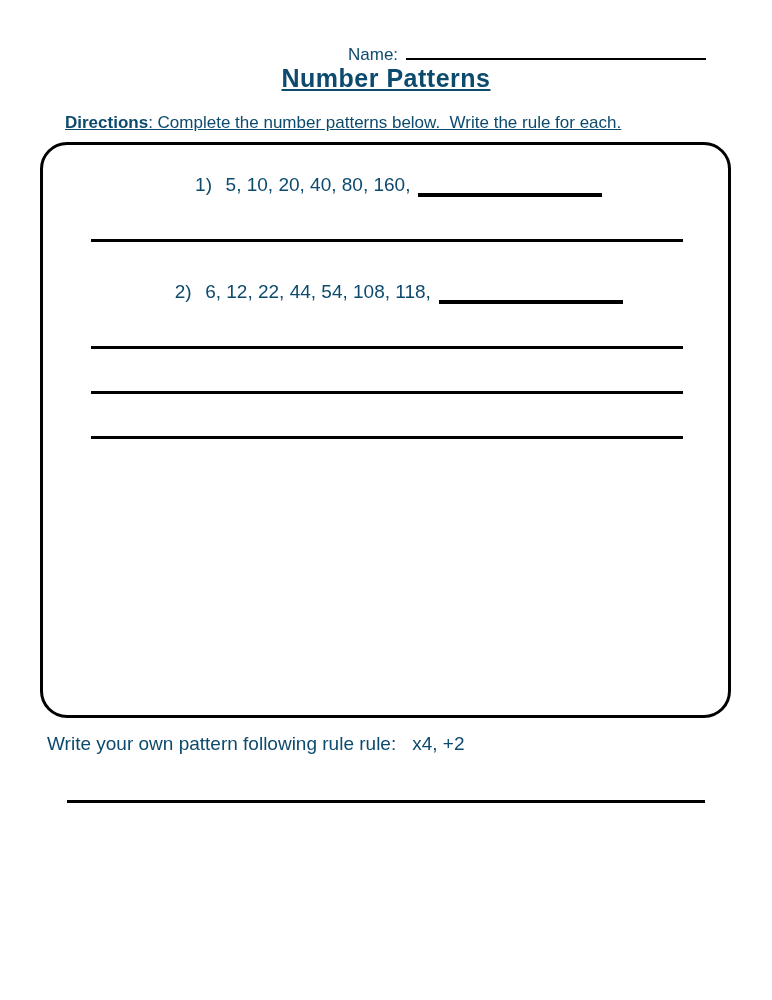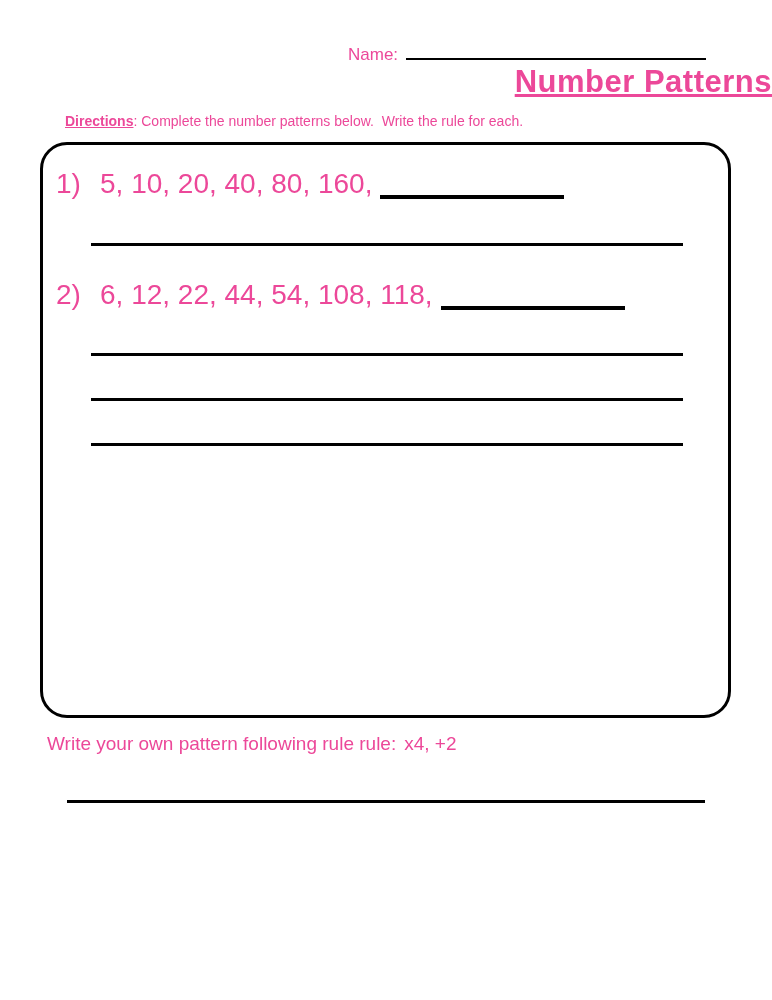--- a/index.html
+++ b/index.html
@@ -6,21 +6,21 @@
     margin: 0;
     padding: 0;
     background: #ffffff;
   }
   .page {
     position: relative;
     width: 772px;
     height: 840px;
     background: #ffffff;
     font-family: "Liberation Sans", sans-serif;
-    color: #ec4899;
+    color: #0c4a6e;
     overflow: hidden;
   }
 
   
   .name-row {
     position: absolute;
     top: 44px;
     left: 348px;
     font-size: 17px;
     white-space: nowrap;
@@ -30,55 +30,57 @@
     width: 300px;
     height: 14px;
     border-bottom: 2px solid #000;
     margin-left: 8px;
   }
   .page-title {
     position: absolute;
     top: 64px;
     left: 0;
     width: 100%;
-    text-align: right;
-    font-size: 31px;
+    text-align: center;
+    font-size: 25px;
     font-weight: bold;
     text-decoration: underline;
     letter-spacing: 0.5px;
   }
   .directions {
     position: absolute;
     top: 113px;
     left: 65px;
-    font-size: 14px;
+    font-size: 17px;
     white-space: pre-wrap;
+    text-decoration: underline;
   }
   .directions .dir-label {
     font-weight: bold;
     text-decoration: underline;
   }
 
   
   .problems-box {
     position: absolute;
     top: 142px;
     left: 40px;
     box-sizing: border-box;
     width: 691px;
     height: 576px;
     border: 3px solid #000;
     border-radius: 27px;
     padding-top: 22px;
   }
   .problem .seq-row {
     padding-left: 13px;
-    font-size: 28px;
+    font-size: 19px;
     white-space: nowrap;
     line-height: 1.2;
+    text-align: center;
   }
   .problem .num {
     display: inline-block;
     width: 44px;
   }
   .answer-blank {
     display: inline-block;
     width: 184px;
     height: 26px;
     border-bottom: 4px solid #000;
@@ -94,21 +96,21 @@
 
   
   .own-pattern {
     position: absolute;
     top: 733px;
     left: 47px;
     font-size: 19px;
     white-space: nowrap;
   }
   .own-pattern .rule-text {
-    margin-left: 8px;
+    margin-left: 16px;
   }
   .own-line {
     position: absolute;
     left: 67px;
     width: 638px;
     height: 0;
     border-bottom: 3px solid #000;
   }
   .own-line-1 { top: 800px; }
   .own-line-2 { top: 849px; }

